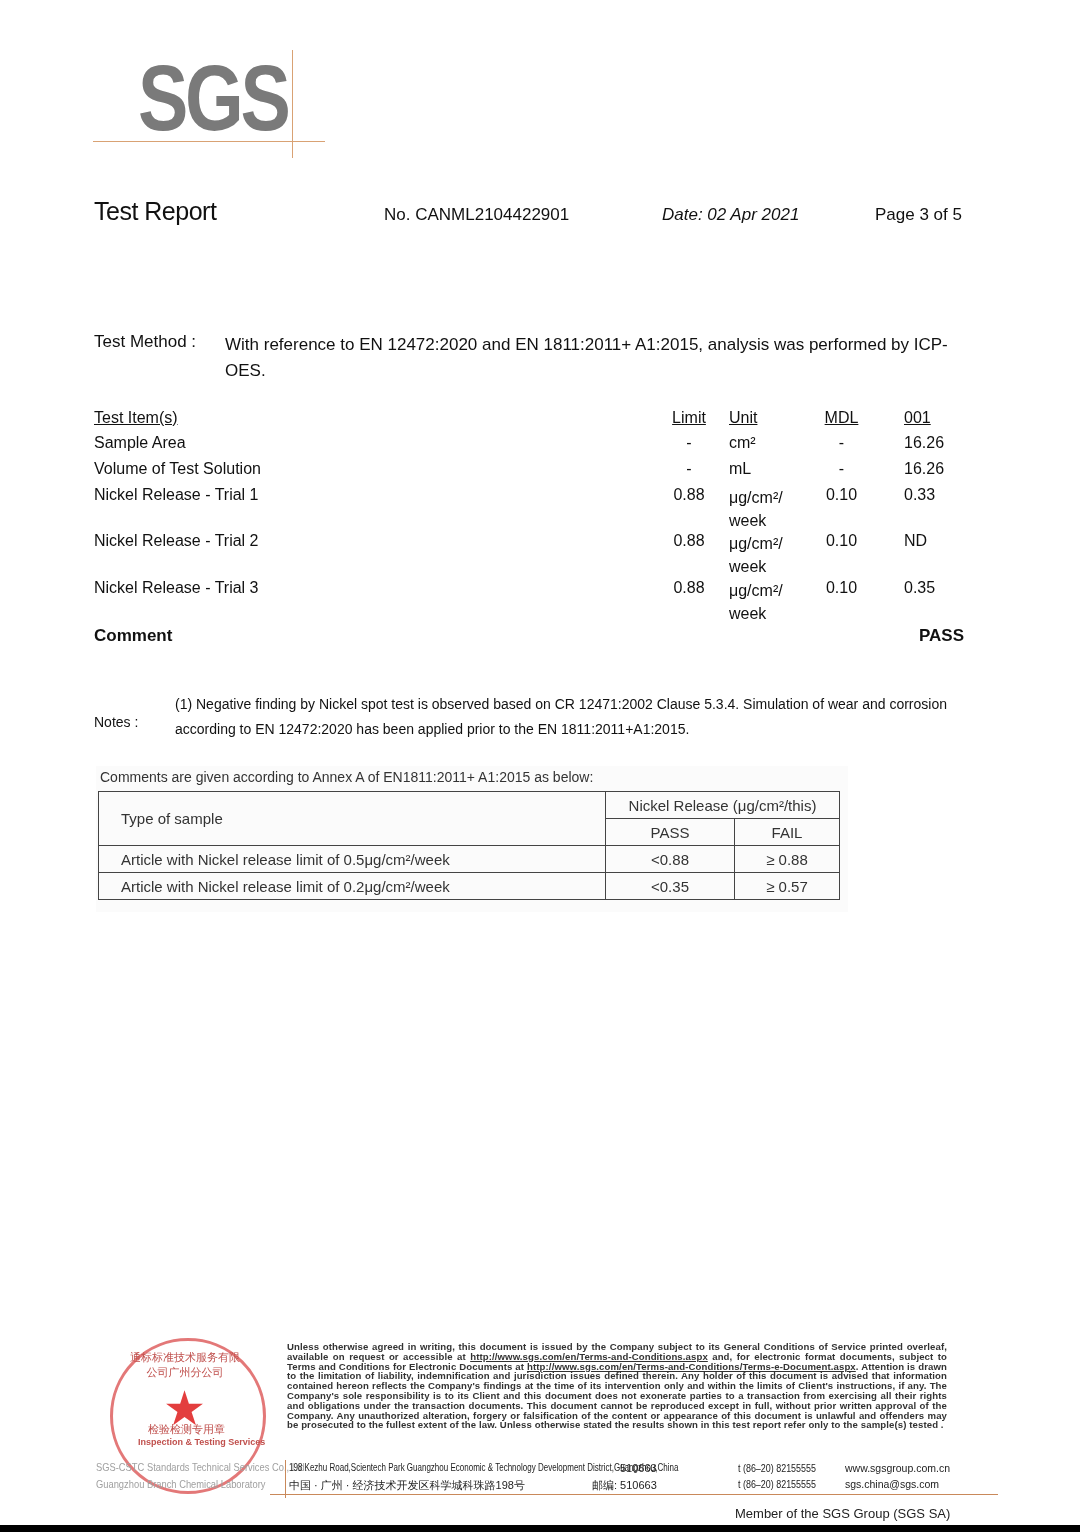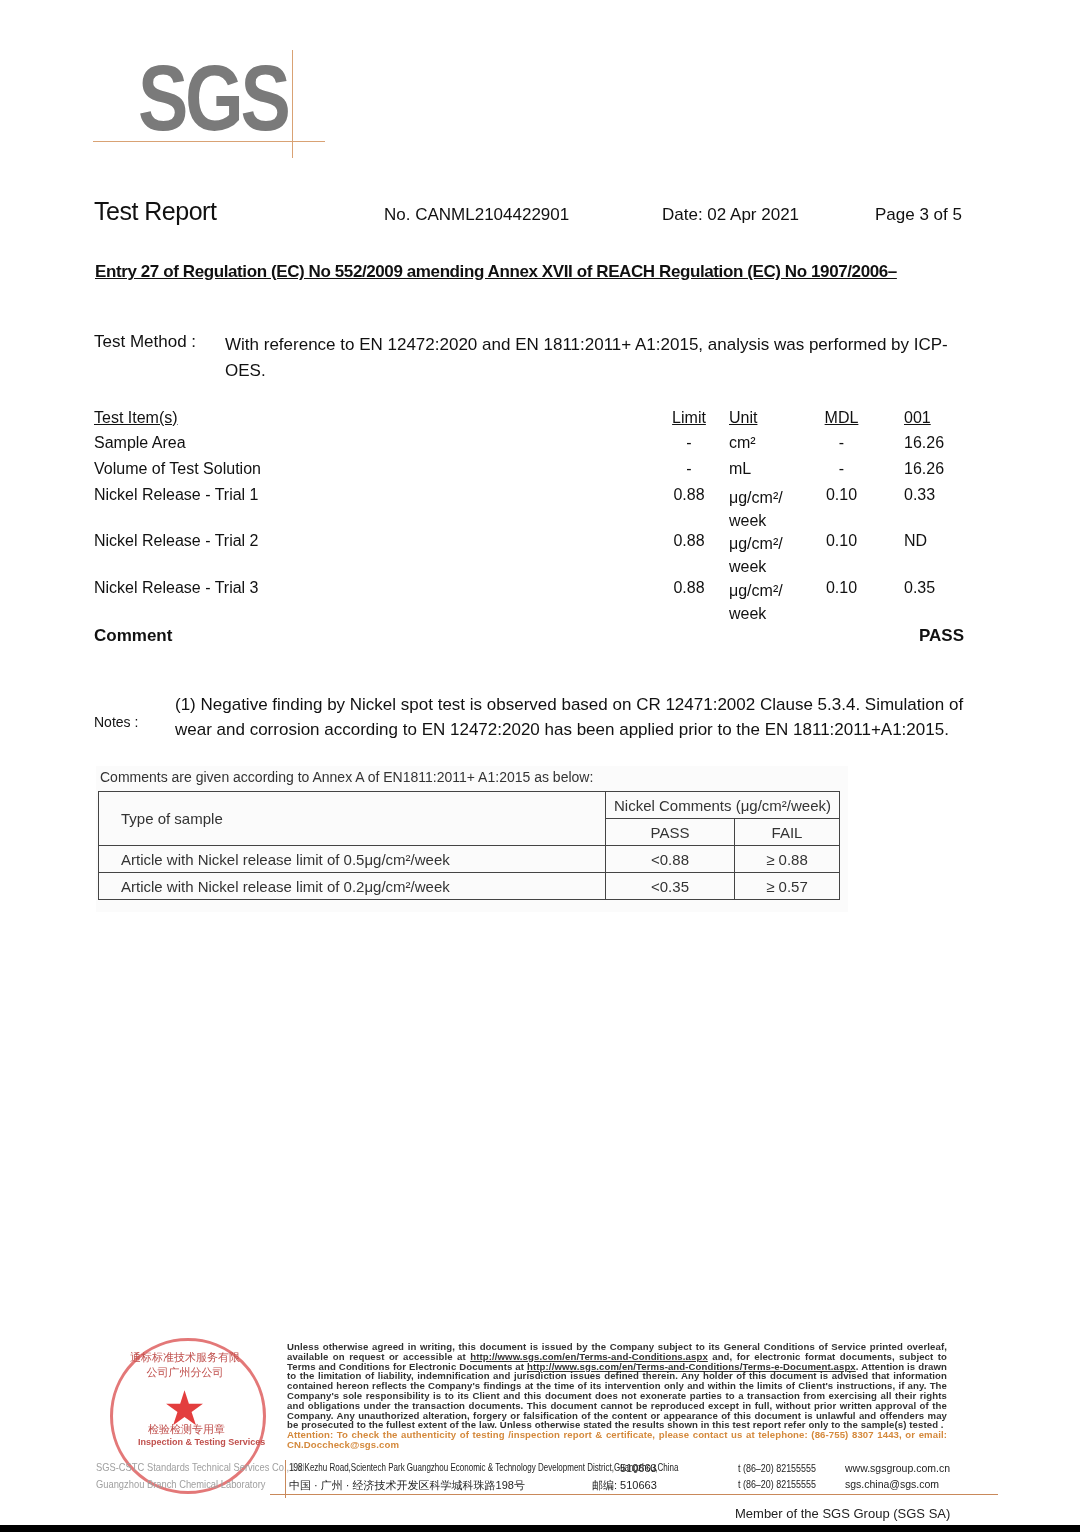--- a/index.html
+++ b/index.html
@@ -3,38 +3,38 @@
 <meta charset="utf-8">
 <style>
   html, body { margin:0; padding:0; }
   body { width:1080px; height:1532px; background:#fff; position:relative; overflow:hidden; font-family:"Liberation Sans", sans-serif; color:#111; }
   .abs { position:absolute; }
   .logo-text { left:138px; top:52px; font-family:"Liberation Sans", sans-serif; font-weight:bold; font-size:92px; color:#7a7a7a; letter-spacing:-4px; transform:scaleX(0.82); transform-origin:left top; line-height:1; }
   .logo-hline { left:93px; top:141px; width:232px; height:1px; background:#d9a274; }
   .logo-vline { left:292px; top:50px; width:1px; height:108px; background:#d9a274; }
   .hdr-title { left:94px; top:197px; font-size:25px; letter-spacing:-0.5px; }
   .hdr-no { left:384px; top:205px; font-size:17px; }
-  .hdr-date { left:662px; top:205px; font-size:17px; }
+  .hdr-date { left:662px; top:205px; font-size:17px;font-style:italic; }
   .hdr-page { left:868px; top:205px; font-size:17px;margin-left:7px; }
   .reg-title { left:95px; top:259px; font-size:17px; font-weight:bold; text-decoration:underline; line-height:26px; width:880px; letter-spacing:-0.4px; }
   .tm-label { left:94px; top:332px; font-size:17px; }
   .tm-text { left:225px; top:332px; width:740px; font-size:17px; line-height:26px; }
   .tbl-row { left:94px; width:870px; height:24px; font-size:16px; }
   .tbl-row span { position:absolute; top:0; }
   .c-item { left:0; }
   .c-limit { left:560px; width:70px; text-align:center; }
   .c-unit { left:635px; width:80px; }
   .c-mdl { left:710px; width:75px; text-align:center; }
   .c-val { left:810px; width:75px; }
   .u { text-decoration:underline; }
   .unit2 { line-height:23px; }
   .comment-lbl { left:94px; top:626px; font-size:17px; font-weight:bold; }
   .comment-val { left:904px; top:626px; width:75px; text-align:center; font-size:17px; font-weight:bold; }
   .notes-lbl { left:94px; top:666px; font-size:14px;margin-top:48px; }
-  .notes-text { left:175px; top:692px; width:820px; font-size:17px; line-height:25px; }
+  .notes-text { left:175px; top:692px; width:820px; font-size:14px; line-height:25px; }
   .annex-box { left:96px; top:766px; width:752px; height:146px; background:#fbfbfb; }
   .annex-cap { left:100px; top:769px; font-size:14px; color:#333; }
   .annex-table { position:absolute; left:98px; top:791px; width:742px; border-collapse:collapse; font-size:15px; color:#333; }
   .annex-table td { border:1.5px solid #444; height:26px; padding:0 22px; }
   .annex-table .ctr { text-align:center; padding:0; }
   .stamp { left:110px; top:1338px; width:150px; height:150px; border:3px solid #d94b4b; border-radius:50%; opacity:0.75; }
   .stamp-star { left:163px; top:1380px; font-size:48px; color:#e02a2a; opacity:0.9; }
   .stamp-cn { left:148px; top:1422px; font-size:11px; color:#c0504d; }
   .stamp-en { left:138px; top:1437px; font-size:9px; font-weight:bold; color:#c0504d; }
   .stamp-ring { left:125px; top:1350px; font-size:11px; color:#c0504d; width:120px; text-align:center; }
@@ -62,21 +62,20 @@
 <div class="abs logo-text">SGS</div>
 <div class="abs logo-hline"></div>
 <div class="abs logo-vline"></div>
 
 <div class="abs hdr-title">Test Report</div>
 <div class="abs hdr-no">No. CANML2104422901</div>
 <div class="abs hdr-date">Date: 02 Apr 2021</div>
 <div class="abs hdr-page">Page 3 of 5</div>
 
 <div class="abs reg-title">
-  <div>Entry 27 of Regulation (EC) No 552/2009 amending Annex XVII of REACH Regulation (EC) No 1907/2006–</div>
 </div>
 
 <div class="abs tm-label">Test Method :</div>
 <div class="abs tm-text">With reference to EN 12472:2020 and EN 1811:2011+ A1:2015, analysis was performed by ICP-OES.</div>
 
 <div class="abs tbl-row" style="top:409px;">
   <span class="c-item u">Test Item(s)</span>
   <span class="c-limit"><span class="u" style="position:static">Limit</span></span>
   <span class="c-unit"><span class="u" style="position:static">Unit</span></span>
   <span class="c-mdl"><span class="u" style="position:static">MDL</span></span>
@@ -137,21 +136,21 @@
 
 <div class="abs notes-lbl">Notes :</div>
 <div class="abs notes-text">(1) Negative  finding by Nickel spot test is observed based on CR 12471:2002 Clause 5.3.4. Simulation of wear and corrosion according to EN 12472:2020 has been applied prior to the EN 1811:2011+A1:2015.</div>
 
 <div class="abs annex-box"></div>
 <div class="abs annex-cap">Comments are given according to Annex A of EN1811:2011+  A1:2015 as below:</div>
 <table class="annex-table">
   <tbody>
       <tr>
     <td rowspan="2" style="width:462px;">Type of sample</td>
-    <td colspan="2" class="ctr">Nickel Comments (μg/cm²/week)</td>
+    <td colspan="2" class="ctr">Nickel Release (μg/cm²/this)</td>
   </tr>
   <tr>
     <td class="ctr" style="width:128px;">PASS</td>
     <td class="ctr">FAIL</td>
   </tr>
   <tr>
     <td>Article with Nickel release  limit of 0.5μg/cm²/week</td>
     <td class="ctr">&lt;0.88</td>
     <td class="ctr">≥ 0.88</td>
   </tr>
@@ -166,21 +165,20 @@
 <div class="abs stamp"></div>
 <div class="abs stamp-ring">通标标准技术服务有限公司广州分公司</div>
 <div class="abs stamp-star">★</div>
 <div class="abs stamp-cn">检验检测专用章</div>
 <div class="abs stamp-en">Inspection &amp; Testing Services</div>
 <div class="abs co1">SGS-CSTC Standards Technical Services Co., Ltd.</div>
 <div class="abs co2">Guangzhou Branch Chemical Laboratory</div>
 
 <div class="abs legal">
   <span>Unless otherwise agreed in writing, this document is issued by the Company subject to its General Conditions of Service printed overleaf, available on request or accessible at </span><a>http://www.sgs.com/en/Terms-and-Conditions.aspx</a><span> and, for electronic format documents, subject to Terms and Conditions for Electronic Documents at </span><a>http://www.sgs.com/en/Terms-and-Conditions/Terms-e-Document.aspx</a><span>. Attention is drawn to the limitation of liability, indemnification and jurisdiction issues defined therein. Any holder of this document is advised that information contained hereon reflects the Company's findings at the time of its intervention only and within the limits of Client's instructions, if any. The Company's sole responsibility is to its Client and this document does not exonerate parties to a transaction from exercising all their rights and obligations under the transaction documents. This document cannot be reproduced except in full, without prior written approval of the Company. Any unauthorized alteration, forgery or falsification of the content or appearance of this document is unlawful and offenders may be prosecuted to the fullest extent of the law. Unless otherwise stated the results shown in this test report refer only to the sample(s) tested .</span>
-  <span class="attn" style="display:block">Attention: To check the authenticity of testing /inspection report &amp; certificate, please contact us at telephone: (86-755) 8307 1443, or email: CN.Doccheck@sgs.com</span>
 </div>
 
 <div class="abs foot-vline"></div>
 <div class="abs foot-hline"></div>
 
 <div class="abs addr-en">198 Kezhu Road,Scientech Park Guangzhou Economic &amp; Technology Development District,Guangzhou,China</div>
 <div class="abs addr-en-zip">510663</div>
 <div class="abs addr-cn">中国 · 广州 · 经济技术开发区科学城科珠路198号</div>
 <div class="abs addr-cn-zip">邮编: 510663</div>
 <div class="abs tel1">t (86–20) 82155555</div>

